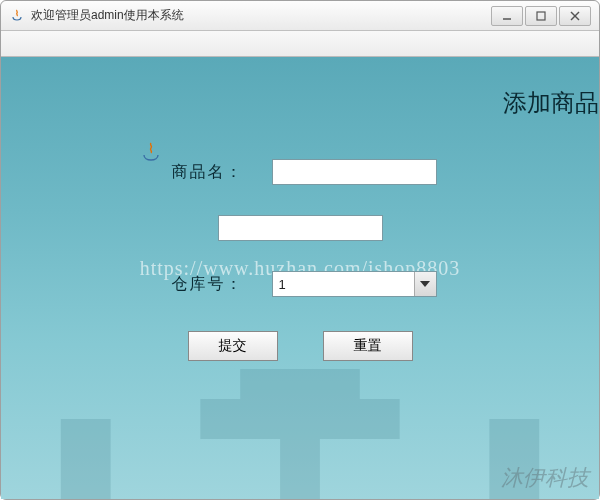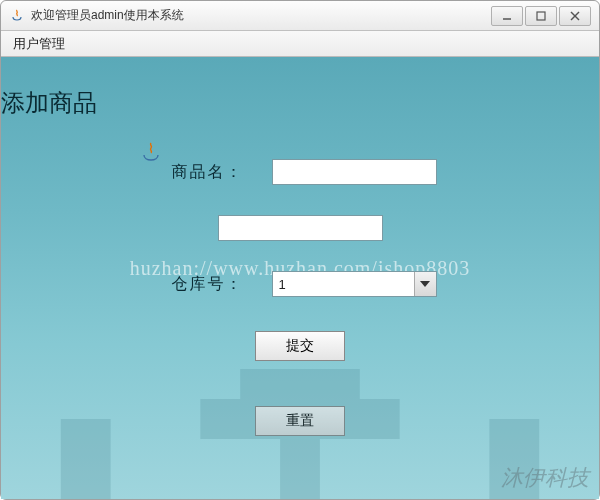--- a/index.html
+++ b/index.html
@@ -78,21 +78,21 @@
 .bg-arch {
   position: absolute;
   bottom: -10px;
   left: 0; right: 0;
   height: 150px;
   opacity: 0.25;
   pointer-events: none;
 }
 .bg-arch svg { width: 100%; height: 100%; }
 .page-title {
-  text-align: left;
+  text-align: right;
   font-size: 24px;
   color: #0a2a33;
   font-family: Liberation Serif, serif;
   margin-top: 30px;
 }
 .java-cup {
   position: absolute;
   top: 84px;
   left: 140px;
 }
@@ -145,21 +145,20 @@
   background: linear-gradient(#f2f2f2,#d8d8d8);
   border-left: 1px solid #aaa;
   display: flex;
   align-items: center;
   justify-content: center;
 }
 .button-row {
   display: flex;
   gap: 45px;
   margin-top: 4px;
-  flex-direction: column;
 }
 .btn {
   width: 90px;
   height: 30px;
   background: linear-gradient(#fdfdfd,#e4e4e4);
   border: 1px solid #888;
   font-size: 14px;
   font-family: "SimSun",serif;
   display: flex;
   align-items: center;
@@ -214,21 +213,20 @@
       <div class="win-btn">
         <svg width="10" height="10">
             <line x1="1" y1="1" x2="9" y2="9" stroke="#555" stroke-width="1.5"></line>
             <line x1="9" y1="1" x2="1" y2="9" stroke="#555" stroke-width="1.5"></line>
           </svg>
       </div>
     </div>
   </div>
 
   <div class="menubar">
-    <span class="menu-item">用户管理</span>
   </div>
 
   <div class="content">
     <div class="bg-arch">
       <svg viewBox="0 0 600 150" preserveAspectRatio="none">
         <rect x="60" y="60" width="50" height="90" fill="#4d8a96"></rect>
         <rect x="490" y="60" width="50" height="90" fill="#4d8a96"></rect>
         <rect x="200" y="40" width="200" height="40" fill="#4d8a96"></rect>
         <rect x="240" y="10" width="120" height="30" fill="#4d8a96"></rect>
         <rect x="280" y="80" width="40" height="70" fill="#4d8a96"></rect>
@@ -237,21 +235,21 @@
 
     <div class="page-title">添加商品</div>
 
     <span class="java-cup">
       <svg width="20" height="24" viewBox="0 0 20 24">
           <path d="M3 14c0 3 3 5 7 5s7-2 7-5" fill="none" stroke="#3a6ea5" stroke-width="1.4"></path>
           <path d="M10 2c-2 2 2 3 0 5-2 2 2 3 0 5" fill="none" stroke="#e76f00" stroke-width="1.4"></path>
         </svg>
     </span>
 
-    <div class="watermark-url">huzhan://www.huzhan.com/ishop8803</div>
+    <div class="watermark-url">https://www.huzhan.com/ishop8803</div>
 
     <div class="form">
       <div class="form-row">
         <span class="form-label">商品名：</span>
         <input type="text" class="text-input" value="" style="">
       </div>
       <div class="form-row">
         <input type="text" class="text-input" value="" style="">
       </div>
       <div class="form-row">

